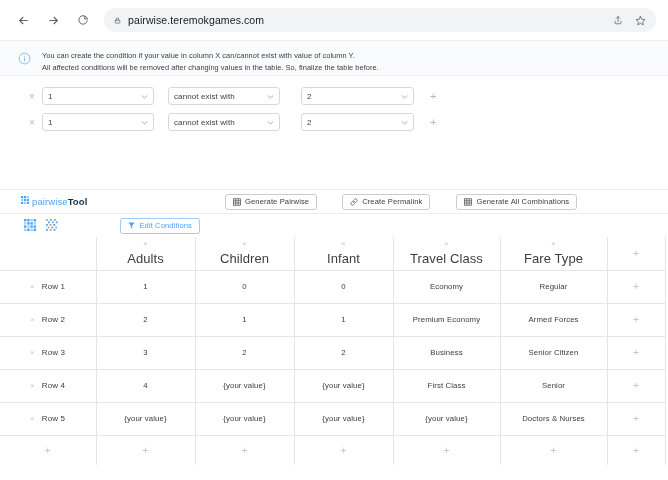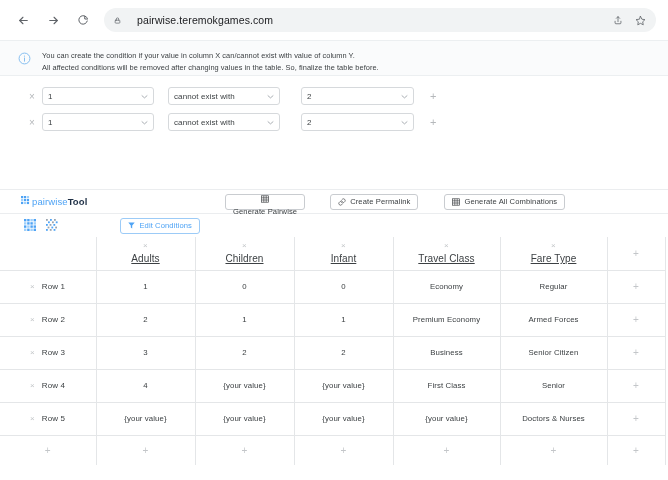--- a/index.html
+++ b/index.html
@@ -28,21 +28,21 @@
   .nav-btn svg { display: block; }
   .omnibox {
     flex: 1;
     height: 24px;
     margin-left: 10px;
     background: #f1f3f4;
     border-radius: 12px;
     display: flex;
     align-items: center;
     padding: 0 10px;
-    gap: 16px;
+    gap: 7px;
   }
   .omnibox .lock { color: #5f6368; display:flex; align-items:center; }
   .omnibox .url {
     font-size: 10.5px;
     color: #202124;
     letter-spacing: .1px;
     white-space: nowrap;
   }
   .omnibox .right-icons {
     margin-left: auto;
@@ -150,21 +150,21 @@
     cursor: pointer;
     letter-spacing: .1px;
     white-space: nowrap;
   }
   .tb-btn.primary {
     border-color: #9ccbf7;
     color: #4ea3f5;
   }
   .tb-btn .ic { display: flex; align-items: center; }
   .mg1 { margin-left: 33px; margin-top: 48px; }
-  .mg2 { margin-left: 25px; flex-direction: column; }
+  .mg2 { margin-left: 25px; }
   .mg3 { margin-left: 26px; }
   .mg4 { margin-left: 25px; }
 
   .tabstrip {
     display: flex;
     gap: 5px;
     padding: 3px 0 0 21px;
   }
   .tab-icon {
     width: 17px; height: 17px;
@@ -194,21 +194,21 @@
   table.grid tr:first-child > * { border-top: none; }
   .c-corner { width: 96px; border-right-color: #e4e6e8; }
   .c-data { width: 99px; }
   .c-wide { width: 107px; }
   .c-plus { width: 58px; }
 
   thead th { height: 38px; border-top: none !important; }
   thead th.blank { border-left: none; border-top: none; border-bottom-color:#e4e6e8; }
   .col-head { display: flex; flex-direction: column; align-items: center; gap: 3px; }
   .col-x { font-size: 8px; color: #c3c6c9; cursor: pointer; line-height: 1; }
-  .col-name { font-size: 10px; color: #3c4043; text-decoration: underline; }
+  .col-name { font-size: 13px; color: #3c4043; }
 
   .row-label {
     display: flex;
     align-items: center;
     justify-content: flex-start;
     gap: 7px;
     padding-left: 30px;
     font-size: 8px;
     color: #3c4043;
   }

